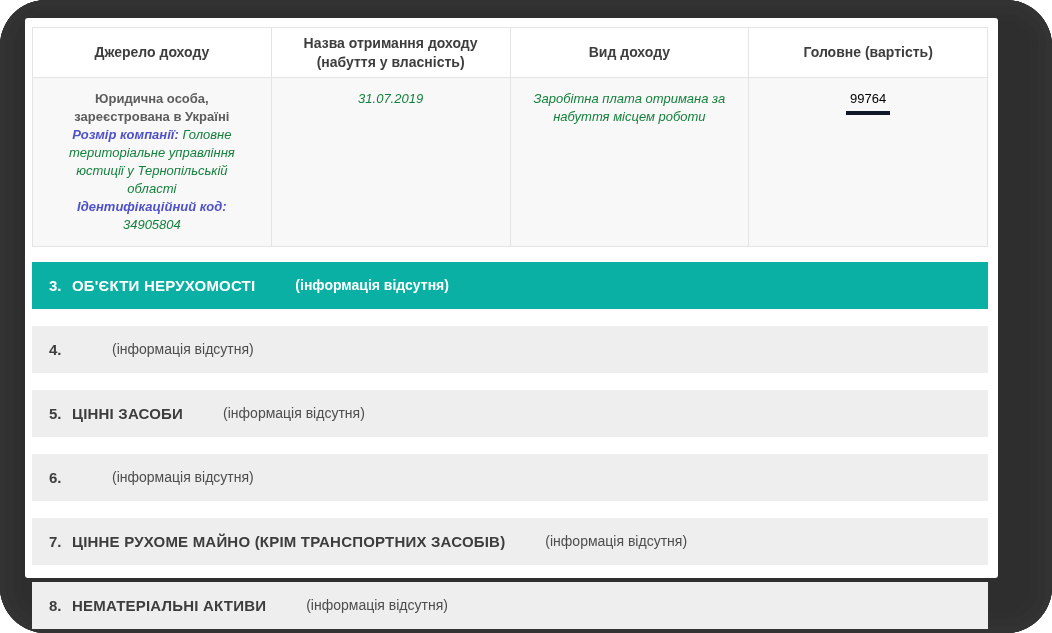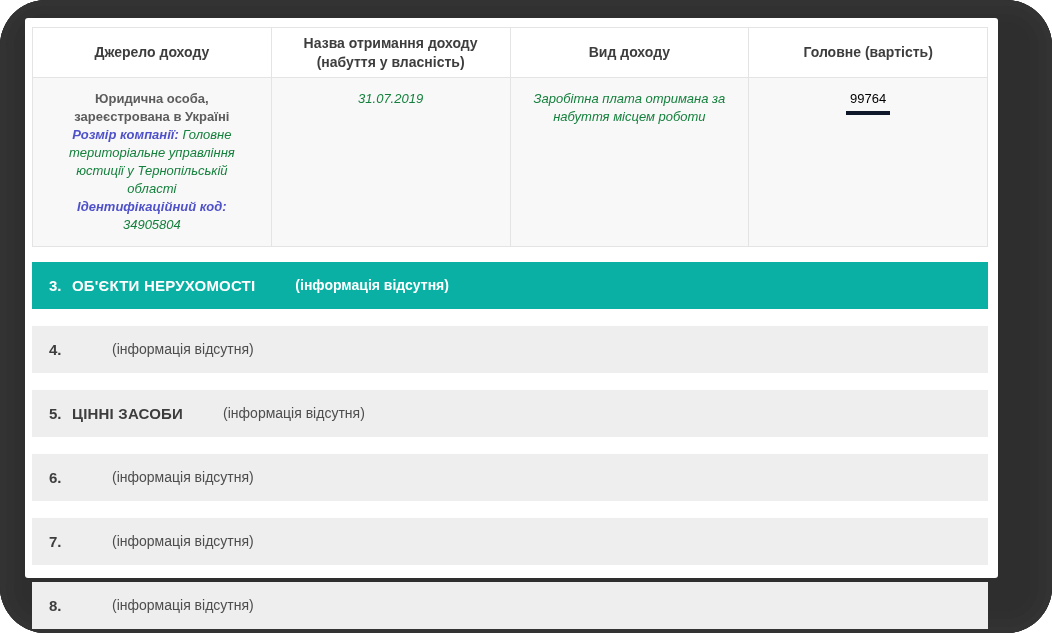--- a/index.html
+++ b/index.html
@@ -119,22 +119,24 @@
       <span class="note">(інформація відсутня)</span>
     </div>
 
     <div class="section">
       <span class="num">6.</span>
       <span class="note">(інформація відсутня)</span>
     </div>
 
     <div class="section">
       <span class="num">7.</span>
+      <span class="title">ЦІННЕ РУХОМЕ МАЙНО (КРІМ ТРАНСПОРТНИХ ЗАСОБІВ)</span>
       <span class="note">(інформація відсутня)</span>
     </div>
 
     <div class="section">
       <span class="num">8.</span>
+      <span class="title">НЕМАТЕРІАЛЬНІ АКТИВИ</span>
       <span class="note">(інформація відсутня)</span>
     </div>
 
   </div>
 </div>
 
 </body></html>

